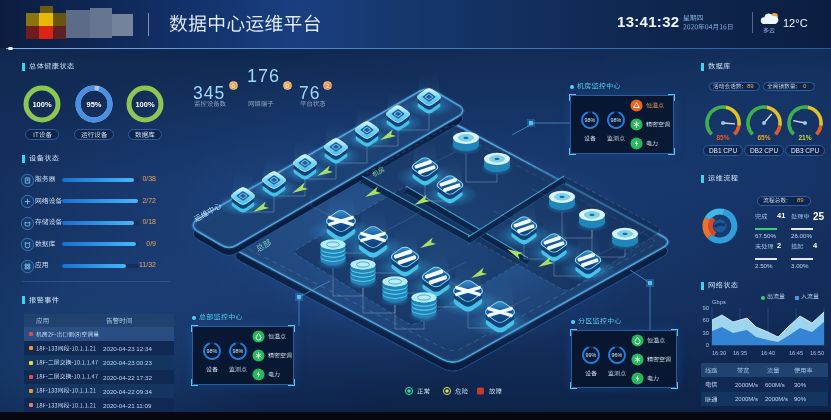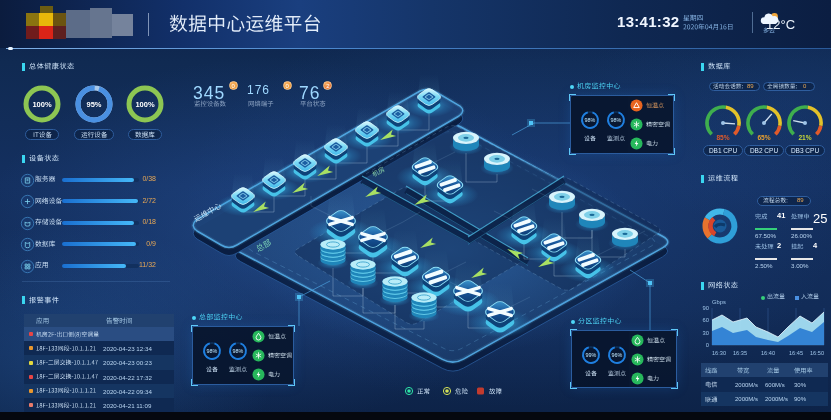--- a/index.html
+++ b/index.html
@@ -54,21 +54,21 @@
     <div class="abs" style="left:752px;top:12px;width:1px;height:21px;background:rgba(160,200,240,0.45)"></div>
     <svg class="abs" style="left:760px;top:12px" width="20" height="15" viewBox="0 0 20 15">
 <circle cx="14.5" cy="4.5" r="3.4" fill="#f2a83c"></circle>
 <path d="M4 12 a3.4 3.4 0 0 1 0.4-6.8 a4.4 4.4 0 0 1 8.4-1 a3.2 3.2 0 0 1 2.8 7.8 Z" fill="#eef6ff"></path>
     </svg>
     <div style="position:absolute;left:763.0px;top:27.0px;width:12.0px;height:7.8px;">
       <svg width="12.0" height="7.8" style="display:block;overflow:visible">
         <path transform="translate(0,5.6)" d="M2.7 -5.1C2.4 -4.6 1.6 -4 0.7 -3.6C0.8 -3.5 0.9 -3.3 1 -3.2C1.5 -3.5 2 -3.8 2.4 -4.1H4.1C3.8 -3.7 3.4 -3.4 2.9 -3.1C2.7 -3.3 2.4 -3.5 2.1 -3.7L1.8 -3.4C2 -3.3 2.3 -3.1 2.5 -2.9C1.8 -2.6 1.1 -2.4 0.5 -2.3C0.5 -2.2 0.6 -2 0.7 -1.9C2.2 -2.2 4 -3 4.8 -4.4L4.5 -4.5L4.4 -4.5H2.8C3 -4.7 3.1 -4.8 3.2 -4.9ZM3.7 -3C3.3 -2.4 2.4 -1.7 1.2 -1.3C1.3 -1.2 1.4 -1 1.5 -0.9C2.2 -1.2 2.9 -1.6 3.4 -2H5C4.7 -1.5 4.3 -1.1 3.7 -0.9C3.5 -1.1 3.2 -1.3 3 -1.5L2.6 -1.2C2.9 -1.1 3.1 -0.8 3.3 -0.6C2.5 -0.3 1.5 -0 0.5 0.1C0.5 0.2 0.6 0.4 0.6 0.5C2.8 0.2 4.8 -0.5 5.7 -2.2L5.4 -2.4L5.3 -2.4H3.8C4 -2.6 4.1 -2.7 4.2 -2.9Z M7 -4.6V-4.1H11.1V-4.6ZM6.8 0.3C7.1 0.2 7.4 0.1 10.7 -0.1C10.9 0.1 11 0.3 11.1 0.5L11.5 0.2C11.2 -0.3 10.6 -1.2 10.1 -1.9L9.7 -1.7C10 -1.3 10.2 -0.9 10.5 -0.6L7.5 -0.3C7.9 -0.9 8.4 -1.7 8.8 -2.4H11.7V-2.9H6.3V-2.4H8.2C7.8 -1.6 7.3 -0.9 7.1 -0.7C6.9 -0.4 6.8 -0.3 6.7 -0.2C6.7 -0.1 6.8 0.2 6.8 0.3Z" fill="#8ab8e8"></path>
       </svg>
     </div>
-    <div class="abs" style="left:766px;top:16.5px;font-size:13px;color:#eef5fd">12°C</div>
+    <div class="abs" style="left:783px;top:16.5px;font-size:11px;color:#eef5fd">12°C</div>
     <div class="abs" style="left:22px;top:62.5px;width:2.5px;height:8px;background:#3ad6f0"></div>
     <div style="position:absolute;left:29.0px;top:62.0px;width:45.6px;height:9.4px;">
       <svg width="45.6" height="9.4" style="display:block;overflow:visible">
         <path transform="translate(0,6.7)" d="M5.5 -1.5C5.9 -1 6.3 -0.4 6.5 0.1L6.9 -0.2C6.7 -0.7 6.3 -1.3 5.9 -1.8ZM3 -1.9C3.4 -1.6 4 -1.1 4.3 -0.7L4.7 -1.1C4.4 -1.4 3.8 -1.9 3.3 -2.2ZM2 -1.7V-0.2C2 0.3 2.2 0.5 3.1 0.5C3.3 0.5 4.5 0.5 4.7 0.5C5.4 0.5 5.6 0.3 5.6 -0.5C5.5 -0.6 5.3 -0.6 5.1 -0.7C5.1 -0.1 5 0 4.7 0C4.4 0 3.3 0 3.1 0C2.7 0 2.6 -0 2.6 -0.3V-1.7ZM1 -1.6C0.9 -1.1 0.6 -0.4 0.3 -0.1L0.8 0.2C1.1 -0.3 1.4 -0.9 1.5 -1.5ZM1.9 -4.1H5.3V-2.8H1.9ZM1.3 -4.6V-2.3H5.9V-4.6H4.7C5 -5 5.2 -5.4 5.5 -5.8L4.9 -6C4.7 -5.6 4.4 -5 4.1 -4.6H2.7L3.1 -4.8C3 -5.1 2.6 -5.6 2.3 -6L1.9 -5.8C2.2 -5.4 2.5 -4.9 2.6 -4.6Z M9.4 -6C9 -4.9 8.5 -3.9 7.8 -3.1C7.9 -3 8.1 -2.7 8.1 -2.6C8.3 -2.9 8.6 -3.1 8.8 -3.4V0.6H9.3V-4.4C9.5 -4.8 9.7 -5.4 9.9 -5.9ZM10.6 -1.3V-0.8H11.8V0.5H12.3V-0.8H13.5V-1.3H12.3V-3.8C12.8 -2.5 13.4 -1.3 14.2 -0.6C14.3 -0.7 14.5 -0.9 14.6 -1C13.8 -1.7 13.1 -2.9 12.7 -4.1H14.5V-4.6H12.3V-6H11.8V-4.6H9.7V-4.1H11.5C11 -2.9 10.3 -1.6 9.5 -1C9.6 -0.9 9.8 -0.7 9.9 -0.6C10.6 -1.3 11.3 -2.5 11.8 -3.7V-1.3Z M16.7 -6C16.5 -5 16 -3.9 15.4 -3.2C15.5 -3.1 15.7 -2.8 15.7 -2.7C15.9 -2.9 16.1 -3.2 16.2 -3.5V0.6H16.7V-4.5C16.9 -4.9 17.1 -5.4 17.2 -5.9ZM19.1 -5.5V-5H20V-4.5H18.7V-4.1H20V-3.5H19.1V-3.1H20V-2.5H18.9V-2.1H20V-1.5H18.7V-1.1H20V-0.2H20.4V-1.1H22V-1.5H20.4V-2.1H21.7V-2.5H20.4V-3.1H21.6V-4.1H22.1V-4.5H21.6V-5.5H20.4V-6H20V-5.5ZM20.4 -4.1H21.2V-3.5H20.4ZM20.4 -4.5V-5H21.2V-4.5ZM17.3 -2.8C17.3 -2.9 17.4 -2.9 17.5 -3H18.3C18.2 -2.3 18.1 -1.8 17.9 -1.3C17.7 -1.6 17.6 -1.9 17.5 -2.3L17.1 -2.2C17.2 -1.6 17.4 -1.2 17.7 -0.8C17.5 -0.4 17.2 -0 16.8 0.2C16.9 0.3 17.1 0.5 17.2 0.6C17.5 0.3 17.8 0 18 -0.4C18.7 0.3 19.7 0.5 20.8 0.5H22C22 0.3 22.1 0.1 22.1 0C21.8 0 21 0 20.8 0C19.8 0 18.9 -0.1 18.2 -0.8C18.5 -1.5 18.7 -2.3 18.8 -3.4L18.5 -3.4L18.4 -3.4H17.9C18.2 -4 18.5 -4.7 18.8 -5.4L18.5 -5.6L18.4 -5.5H17.2V-5.1H18.2C17.9 -4.4 17.6 -3.8 17.5 -3.7C17.3 -3.4 17.2 -3.2 17.1 -3.2C17.1 -3.1 17.2 -2.9 17.3 -2.8Z M24.5 -1.7C24.9 -1.5 25.4 -1.1 25.6 -0.9L25.9 -1.3C25.7 -1.5 25.2 -1.8 24.8 -2ZM28.5 -3V-2.5H27.1V-3ZM28.5 -3.4H27.1V-4H28.5ZM26.2 -6C26.3 -5.8 26.4 -5.6 26.5 -5.4H23.6V-3.3C23.6 -2.2 23.6 -0.8 23 0.3C23.1 0.3 23.4 0.5 23.5 0.6C24.1 -0.5 24.2 -2.2 24.2 -3.3V-4.9H26.5V-4.4H24.7V-4H26.5V-3.4H24.3V-3H26.5V-2.5H24.6V-2.1H26.5V-1.2C25.7 -0.9 24.8 -0.5 24.2 -0.3L24.4 0.1C25 -0.1 25.8 -0.5 26.5 -0.8V-0C26.5 0.1 26.5 0.1 26.4 0.1C26.2 0.1 25.8 0.1 25.4 0.1C25.4 0.2 25.5 0.4 25.6 0.6C26.1 0.6 26.5 0.6 26.8 0.5C27 0.4 27.1 0.3 27.1 -0V-1.2C27.7 -0.5 28.5 -0 29.4 0.2C29.5 0.1 29.6 -0.1 29.8 -0.2C29.1 -0.3 28.6 -0.6 28.1 -0.9C28.5 -1.1 28.9 -1.4 29.3 -1.6L28.9 -2C28.6 -1.7 28.1 -1.4 27.7 -1.2C27.5 -1.4 27.3 -1.6 27.1 -1.9V-2.1H29V-3H29.7V-3.5H29V-4.4H27.1V-4.9H29.6V-5.4H27.1C27 -5.6 26.9 -5.9 26.7 -6.1Z M35.7 -5.6C36.1 -5.2 36.4 -4.6 36.6 -4.3L37 -4.6C36.9 -4.9 36.5 -5.4 36.1 -5.8ZM30.8 -4.9C31.1 -4.4 31.5 -3.9 31.7 -3.5L32.1 -3.8C31.9 -4.2 31.5 -4.7 31.2 -5.1ZM34.6 -6V-4.4L34.6 -3.9H33V-3.4H34.6C34.5 -2.2 34.1 -0.9 32.8 0.2C32.9 0.3 33.1 0.5 33.2 0.6C34.3 -0.3 34.8 -1.4 35 -2.5C35.4 -1.1 36 -0 37 0.6C37.1 0.4 37.3 0.2 37.4 0.1C36.3 -0.5 35.6 -1.8 35.3 -3.4H37.2V-3.9H35.2L35.2 -4.4V-6ZM30.6 -1.4 30.9 -0.9C31.3 -1.3 31.8 -1.7 32.2 -2.1V0.6H32.7V-6.1H32.2V-2.8C31.6 -2.2 31 -1.7 30.6 -1.4Z M40.7 -2.9C41.2 -2.7 41.7 -2.3 41.9 -2.1L42.4 -2.4C42.1 -2.6 41.6 -3 41.2 -3.2ZM39.9 -1.7V-0.3C39.9 0.3 40.2 0.4 41 0.4C41.2 0.4 42.5 0.4 42.7 0.4C43.4 0.4 43.5 0.2 43.6 -0.7C43.5 -0.7 43.2 -0.8 43.1 -0.9C43.1 -0.2 43 -0.1 42.6 -0.1C42.3 -0.1 41.2 -0.1 41 -0.1C40.6 -0.1 40.5 -0.1 40.5 -0.3V-1.7ZM41 -1.9C41.4 -1.5 41.9 -1 42.1 -0.6L42.5 -0.9C42.3 -1.3 41.8 -1.8 41.4 -2.2ZM43.4 -1.7C43.8 -1.1 44.1 -0.3 44.2 0.3L44.8 0.1C44.6 -0.4 44.2 -1.2 43.9 -1.8ZM39.1 -1.7C39 -1.2 38.7 -0.4 38.4 0L38.9 0.3C39.2 -0.2 39.4 -1 39.6 -1.6ZM41.4 -6.1C41.3 -5.7 41.3 -5.4 41.2 -5H38.4V-4.5H41.1C40.7 -3.6 40 -2.8 38.3 -2.4C38.4 -2.3 38.6 -2.1 38.6 -1.9C40.5 -2.4 41.3 -3.4 41.6 -4.5C42.2 -3.2 43.1 -2.4 44.5 -2C44.6 -2.1 44.8 -2.3 44.9 -2.5C43.6 -2.8 42.7 -3.5 42.2 -4.5H44.8V-5H41.8C41.8 -5.4 41.9 -5.7 41.9 -6.1Z" fill="#d8ecff"></path>
       </svg>
     </div>
     <svg class="abs" style="left:14px;top:78px" width="160" height="52" viewBox="14 78 160 52">
       <circle cx="42" cy="104" r="16" fill="none" stroke="#8dc653" stroke-width="5"></circle>
       <text x="42" y="106.7" font-size="7.5" fill="#fff" text-anchor="middle" font-weight="bold" font-family="Liberation Sans">100%</text>
       <circle cx="94" cy="104" r="16" fill="none" stroke="#a8c8ea" stroke-width="5"></circle>
@@ -226,21 +226,21 @@
       </svg>
     </div>
     <div class="abs" style="left:103px;top:402.0px;font-size:6.2px;color:#b8d4f0">2020-04-21 11:09</div>
     <div class="abs" style="left:193px;top:83px;font-size:17.5px;color:#9fd8ff;letter-spacing:1px">345</div>
     <div class="abs" style="left:228.6px;top:81px;width:9px;height:9px;border-radius:50%;background:radial-gradient(circle at 35% 30%,#f8b060,#e8922e);border:0.5px solid #ffc88a;text-align:center;font-size:6px;line-height:9px;color:#fff">0</div>
     <div style="position:absolute;left:194.0px;top:100.0px;width:32.0px;height:8.3px;">
       <svg width="32.0" height="8.3" style="display:block;overflow:visible">
         <path transform="translate(0,6.0)" d="M4.1 -3.3C4.5 -3 5.1 -2.6 5.3 -2.3L5.7 -2.6C5.4 -2.8 4.9 -3.3 4.4 -3.6ZM2 -5.4V-2.3H2.5V-5.4ZM0.8 -5.1V-2.5H1.2V-5.1ZM3.9 -5.4C3.7 -4.4 3.3 -3.5 2.7 -3C2.9 -2.9 3.1 -2.7 3.1 -2.7C3.5 -3 3.7 -3.5 4 -4H6V-4.5H4.2C4.3 -4.7 4.3 -5 4.4 -5.3ZM1 -1.9V-0.1H0.3V0.3H6.1V-0.1H5.4V-1.9ZM1.5 -0.1V-1.5H2.3V-0.1ZM2.8 -0.1V-1.5H3.6V-0.1ZM4.1 -0.1V-1.5H5V-0.1Z M10.8 -3.5C11.3 -3.2 11.8 -2.7 12.1 -2.4L12.4 -2.7C12.1 -3 11.5 -3.5 11.1 -3.8ZM10 -3.8C9.7 -3.4 9.2 -2.9 8.8 -2.7C8.9 -2.6 9 -2.4 9.1 -2.3C9.5 -2.6 10.1 -3.1 10.4 -3.6ZM7.4 -5.4V-4.1H6.7V-3.7H7.4V-2.2C7.1 -2 6.8 -2 6.6 -1.9L6.7 -1.4L7.4 -1.7V-0.1C7.4 -0 7.4 0 7.3 0C7.3 0 7 0 6.7 0C6.8 0.1 6.9 0.3 6.9 0.5C7.3 0.5 7.5 0.4 7.7 0.4C7.8 0.3 7.9 0.2 7.9 -0.1V-1.8L8.6 -2.1L8.5 -2.5L7.9 -2.3V-3.7H8.6V-4.1H7.9V-5.4ZM8.5 -0.1V0.3H12.6V-0.1H10.8V-1.7H12.1V-2.2H9V-1.7H10.3V-0.1ZM10.2 -5.3C10.3 -5.1 10.4 -4.8 10.4 -4.6H8.7V-3.5H9.2V-4.2H12V-3.5H12.5V-4.6H11C10.9 -4.8 10.7 -5.1 10.6 -5.4Z M13.6 -5C13.9 -4.7 14.3 -4.2 14.5 -4L14.9 -4.3C14.7 -4.6 14.2 -5 13.9 -5.3ZM13.1 -3.4V-2.9H14V-0.6C14 -0.3 13.8 -0.1 13.7 -0C13.7 0.1 13.9 0.3 13.9 0.4C14 0.3 14.2 0.1 15.3 -0.7C15.3 -0.8 15.2 -1 15.2 -1.1L14.4 -0.6V-3.4ZM15.9 -5.1V-4.4C15.9 -4 15.8 -3.4 15 -3C15 -3 15.2 -2.8 15.3 -2.7C16.2 -3.1 16.4 -3.8 16.4 -4.4V-4.7H17.5V-3.7C17.5 -3.2 17.6 -3 18.1 -3C18.1 -3 18.5 -3 18.5 -3C18.7 -3 18.8 -3 18.9 -3C18.9 -3.1 18.9 -3.3 18.8 -3.4C18.8 -3.4 18.6 -3.4 18.5 -3.4C18.5 -3.4 18.2 -3.4 18.1 -3.4C18 -3.4 18 -3.5 18 -3.7V-5.1ZM18 -2.1C17.7 -1.6 17.4 -1.2 17 -0.8C16.5 -1.2 16.2 -1.6 16 -2.1ZM15.3 -2.5V-2.1H15.6L15.5 -2.1C15.8 -1.5 16.1 -1 16.6 -0.6C16.1 -0.2 15.5 -0 15 0.1C15.1 0.2 15.2 0.4 15.2 0.5C15.8 0.3 16.4 0.1 16.9 -0.2C17.4 0.1 18 0.4 18.7 0.5C18.7 0.4 18.9 0.2 19 0.1C18.3 -0 17.8 -0.2 17.3 -0.6C17.9 -1 18.3 -1.6 18.6 -2.4L18.3 -2.6L18.2 -2.5Z M23.6 -4.4C23.3 -4.1 22.9 -3.8 22.4 -3.6C22 -3.8 21.6 -4 21.3 -4.3L21.4 -4.4ZM21.6 -5.4C21.2 -4.8 20.6 -4.2 19.7 -3.8C19.8 -3.7 19.9 -3.5 20 -3.4C20.4 -3.6 20.7 -3.8 21 -4C21.2 -3.8 21.5 -3.5 21.9 -3.3C21.1 -3 20.2 -2.8 19.4 -2.7C19.5 -2.5 19.6 -2.3 19.6 -2.2C20.5 -2.4 21.5 -2.6 22.4 -3.1C23.2 -2.7 24.1 -2.4 25.1 -2.3C25.2 -2.4 25.3 -2.6 25.4 -2.7C24.5 -2.8 23.6 -3 22.9 -3.3C23.5 -3.7 24 -4.1 24.4 -4.7L24.1 -4.9L24 -4.8H21.8C21.9 -5 22 -5.1 22.1 -5.3ZM20.8 -0.8H22.1V-0.1H20.8ZM20.8 -1.2V-1.9H22.1V-1.2ZM24 -0.8V-0.1H22.6V-0.8ZM24 -1.2H22.6V-1.9H24ZM20.3 -2.3V0.5H20.8V0.3H24V0.5H24.5V-2.3Z M28.4 -5.3C28.3 -5 28.1 -4.6 28 -4.4L28.3 -4.2C28.4 -4.5 28.7 -4.8 28.8 -5.1ZM26.2 -5.1C26.3 -4.8 26.5 -4.5 26.6 -4.2L26.9 -4.4C26.9 -4.6 26.7 -5 26.5 -5.2ZM28.2 -1.7C28.1 -1.3 27.9 -1 27.6 -0.8C27.4 -0.9 27.1 -1 26.9 -1.2C27 -1.3 27.1 -1.5 27.2 -1.7ZM26.3 -1C26.6 -0.9 27 -0.7 27.3 -0.5C26.9 -0.2 26.4 -0 25.9 0.1C25.9 0.2 26 0.3 26.1 0.5C26.7 0.3 27.2 0.1 27.7 -0.3C27.9 -0.2 28.1 -0.1 28.2 0L28.5 -0.3C28.4 -0.4 28.2 -0.5 28 -0.6C28.3 -1 28.6 -1.4 28.8 -2L28.5 -2.1L28.4 -2.1H27.4L27.5 -2.4L27.1 -2.5C27 -2.3 27 -2.2 26.9 -2.1H26V-1.7H26.7C26.6 -1.4 26.4 -1.2 26.3 -1ZM27.2 -5.4V-4.2H25.9V-3.8H27.1C26.8 -3.4 26.3 -3 25.8 -2.8C25.9 -2.7 26.1 -2.5 26.1 -2.4C26.5 -2.6 26.9 -3 27.2 -3.4V-2.6H27.7V-3.5C28 -3.2 28.4 -2.9 28.6 -2.8L28.8 -3.1C28.7 -3.2 28.1 -3.6 27.8 -3.8H29V-4.2H27.7V-5.4ZM29.6 -5.3C29.5 -4.2 29.2 -3.1 28.7 -2.5C28.8 -2.4 29 -2.2 29 -2.2C29.2 -2.4 29.4 -2.7 29.5 -3C29.6 -2.4 29.8 -1.8 30 -1.3C29.7 -0.7 29.2 -0.2 28.5 0.1C28.6 0.2 28.7 0.4 28.8 0.5C29.4 0.2 29.9 -0.3 30.3 -0.8C30.6 -0.3 31 0.2 31.5 0.5C31.6 0.3 31.7 0.2 31.8 0.1C31.3 -0.2 30.9 -0.7 30.5 -1.3C30.9 -1.9 31.1 -2.7 31.2 -3.7H31.7V-4.1H29.8C29.9 -4.5 30 -4.9 30.1 -5.3ZM30.8 -3.7C30.7 -3 30.5 -2.3 30.3 -1.8C30 -2.3 29.9 -3 29.7 -3.7Z" fill="#93a9c8"></path>
       </svg>
     </div>
-    <div class="abs" style="left:247px;top:83px;font-size:12px;color:#9fd8ff;letter-spacing:1px">176</div>
+    <div class="abs" style="left:247px;top:66px;font-size:18px;color:#9fd8ff;letter-spacing:1px">176</div>
     <div class="abs" style="left:282.6px;top:81px;width:9px;height:9px;border-radius:50%;background:radial-gradient(circle at 35% 30%,#f8b060,#e8922e);border:0.5px solid #ffc88a;text-align:center;font-size:6px;line-height:9px;color:#fff">0</div>
     <div style="position:absolute;left:248.0px;top:100.0px;width:25.6px;height:8.3px;">
       <svg width="25.6" height="8.3" style="display:block;overflow:visible">
         <path transform="translate(0,6.0)" d="M1.2 -3.4C1.5 -3.1 1.8 -2.7 2.1 -2.3C1.9 -1.6 1.5 -1 1.1 -0.6C1.2 -0.5 1.4 -0.4 1.5 -0.3C1.9 -0.7 2.2 -1.2 2.4 -1.8C2.6 -1.5 2.8 -1.2 2.9 -1L3.2 -1.3C3.1 -1.6 2.9 -1.9 2.6 -2.3C2.8 -2.8 2.9 -3.4 3 -4L2.6 -4.1C2.5 -3.6 2.4 -3.2 2.3 -2.7C2 -3.1 1.8 -3.4 1.5 -3.7ZM3.1 -3.4C3.4 -3.1 3.7 -2.7 4 -2.2C3.7 -1.5 3.4 -0.9 2.9 -0.5C3 -0.5 3.2 -0.3 3.3 -0.2C3.7 -0.7 4 -1.2 4.2 -1.8C4.5 -1.4 4.7 -1.1 4.8 -0.8L5.1 -1.1C5 -1.4 4.7 -1.9 4.4 -2.3C4.6 -2.8 4.7 -3.4 4.8 -4L4.4 -4.1C4.3 -3.6 4.2 -3.2 4.1 -2.7C3.9 -3.1 3.6 -3.4 3.4 -3.7ZM0.6 -5V0.5H1V-4.5H5.4V-0.1C5.4 -0 5.3 0 5.2 0C5.1 0 4.7 0 4.2 0C4.3 0.1 4.4 0.4 4.4 0.5C5 0.5 5.4 0.5 5.6 0.4C5.8 0.3 5.9 0.2 5.9 -0.1V-5Z M6.7 -0.3 6.8 0.2C7.4 -0 8.2 -0.3 8.9 -0.5L8.8 -0.9C8 -0.7 7.2 -0.5 6.7 -0.3ZM10 -5.5C9.8 -4.8 9.3 -4.1 8.9 -3.6L8.9 -3.7L8.5 -4C8.4 -3.8 8.2 -3.6 8.1 -3.3L7.3 -3.3C7.7 -3.8 8 -4.5 8.3 -5.1L7.9 -5.4C7.6 -4.6 7.1 -3.8 7 -3.6C6.9 -3.3 6.7 -3.2 6.6 -3.2C6.7 -3 6.8 -2.8 6.8 -2.7C6.9 -2.8 7 -2.8 7.8 -2.9C7.5 -2.5 7.3 -2.2 7.2 -2C7 -1.8 6.8 -1.7 6.7 -1.6C6.7 -1.5 6.8 -1.3 6.8 -1.2C7 -1.3 7.2 -1.3 8.8 -1.7C8.7 -1.8 8.7 -2 8.7 -2.1L7.6 -1.9C8 -2.4 8.4 -3 8.8 -3.6C8.9 -3.5 9 -3.3 9.1 -3.2C9.3 -3.4 9.5 -3.6 9.7 -3.9C9.9 -3.6 10.1 -3.3 10.4 -3C9.9 -2.7 9.4 -2.4 8.8 -2.3C8.9 -2.2 9 -2 9 -1.8C9.6 -2 10.2 -2.3 10.7 -2.7C11.2 -2.4 11.8 -2.1 12.4 -1.9C12.4 -2 12.5 -2.2 12.6 -2.3C12 -2.5 11.5 -2.7 11.1 -3C11.6 -3.4 12 -4 12.3 -4.6L12 -4.8L11.9 -4.8H10.2C10.3 -4.9 10.4 -5.1 10.5 -5.3ZM9.4 -1.9V0.5H9.8V0.1H11.6V0.4H12.1V-1.9ZM9.8 -0.3V-1.5H11.6V-0.3ZM11.7 -4.3C11.4 -3.9 11.1 -3.6 10.7 -3.3C10.4 -3.5 10.1 -3.9 9.9 -4.2L10 -4.3Z M13.1 -4.2V-3.7H15.3V-4.2ZM13.3 -3.4C13.5 -2.6 13.6 -1.7 13.6 -1.1L14 -1.1C14 -1.8 13.8 -2.7 13.7 -3.4ZM13.8 -5.2C13.9 -4.9 14.1 -4.5 14.2 -4.2L14.6 -4.4C14.5 -4.6 14.3 -5 14.2 -5.3ZM15.4 -2V0.5H15.8V-1.6H16.4V0.4H16.8V-1.6H17.4V0.4H17.8V-1.6H18.4V0.1C18.4 0.1 18.3 0.1 18.3 0.1C18.2 0.1 18.1 0.1 17.9 0.1C17.9 0.2 18 0.4 18 0.5C18.3 0.5 18.5 0.5 18.6 0.4C18.8 0.4 18.8 0.3 18.8 0.1V-2H17.1L17.3 -2.6H18.9V-3.1H15.2V-2.6H16.8C16.7 -2.4 16.7 -2.2 16.7 -2ZM15.5 -5.1V-3.5H18.7V-5.1H18.2V-4H17.3V-5.4H16.8V-4H15.9V-5.1ZM14.7 -3.5C14.6 -2.7 14.4 -1.6 14.3 -0.9C13.8 -0.8 13.4 -0.7 13.1 -0.6L13.2 -0.1C13.8 -0.3 14.6 -0.5 15.3 -0.7L15.3 -1.1L14.6 -1C14.8 -1.7 15 -2.6 15.1 -3.4Z M22.2 -3.5V-2.5H19.5V-2H22.2V-0.1C22.2 -0 22.1 0 22 0C21.9 0 21.4 0 20.9 0C20.9 0.2 21 0.4 21.1 0.5C21.7 0.5 22.1 0.5 22.3 0.4C22.6 0.3 22.7 0.2 22.7 -0.1V-2H25.3V-2.5H22.7V-3.2C23.4 -3.6 24.2 -4.2 24.8 -4.7L24.4 -5L24.3 -4.9H20.2V-4.5H23.8C23.3 -4.1 22.7 -3.7 22.2 -3.5Z" fill="#93a9c8"></path>
       </svg>
     </div>
     <div class="abs" style="left:299px;top:83px;font-size:17.5px;color:#9fd8ff;letter-spacing:1px">76</div>
     <div class="abs" style="left:323.4px;top:81px;width:9px;height:9px;border-radius:50%;background:radial-gradient(circle at 35% 30%,#f8b060,#e05a2a);border:0.5px solid #ffc88a;text-align:center;font-size:6px;line-height:9px;color:#fff">2</div>
     <div style="position:absolute;left:300.0px;top:100.0px;width:25.6px;height:8.3px;">
       <svg width="25.6" height="8.3" style="display:block;overflow:visible">
@@ -1004,21 +1004,21 @@
       </svg>
     </div>
     <div class="abs" style="left:777px;top:211.0px;font-size:7.5px;color:#fff;font-weight:bold">41</div>
     <div class="abs" style="left:755px;top:227.5px;width:22px;height:2px;background:#35d07a"></div>
     <div class="abs" style="left:755px;top:232.0px;font-size:6.2px;color:#b8d4f0">67.50%</div>
     <div style="position:absolute;left:791.0px;top:212.5px;width:18.6px;height:8.1px;">
       <svg width="18.6" height="8.1" style="display:block;overflow:visible">
         <path transform="translate(0,5.8)" d="M2.6 -3.8C2.5 -2.9 2.3 -2.2 2 -1.6C1.8 -2 1.6 -2.6 1.4 -3.3C1.5 -3.4 1.5 -3.6 1.6 -3.8ZM1.4 -5.2C1.2 -4 0.8 -2.8 0.3 -2.2C0.4 -2.1 0.6 -2 0.7 -1.9C0.9 -2.1 1 -2.4 1.1 -2.7C1.3 -2.1 1.5 -1.6 1.8 -1.2C1.4 -0.6 0.8 -0.2 0.2 0.1C0.3 0.2 0.5 0.4 0.6 0.5C1.2 0.2 1.7 -0.2 2.1 -0.8C2.8 0.1 3.8 0.3 4.9 0.3H5.8C5.8 0.2 5.9 -0.1 6 -0.2C5.7 -0.2 5.1 -0.2 4.9 -0.2C3.9 -0.2 3 -0.3 2.3 -1.2C2.7 -1.9 3 -2.9 3.2 -4.2L2.9 -4.2L2.8 -4.2H1.7C1.7 -4.5 1.8 -4.8 1.9 -5.1ZM3.8 -5.2V-0.6H4.3V-3.2C4.7 -2.7 5.2 -2.2 5.4 -1.8L5.8 -2C5.5 -2.5 4.9 -3.2 4.5 -3.7L4.3 -3.6V-5.2Z M9.2 -3.3H10.1V-2.5H9.2ZM10.5 -3.3H11.5V-2.5H10.5ZM9.2 -4.5H10.1V-3.7H9.2ZM10.5 -4.5H11.5V-3.7H10.5ZM8.2 -0.1V0.3H12.2V-0.1H10.5V-1H12V-1.4H10.5V-2.1H11.9V-4.9H8.7V-2.1H10.1V-1.4H8.6V-1H10.1V-0.1ZM6.4 -0.6 6.5 -0.1C7.1 -0.3 7.8 -0.6 8.5 -0.8L8.4 -1.2L7.7 -1V-2.6H8.3V-3H7.7V-4.4H8.4V-4.8H6.5V-4.4H7.3V-3H6.5V-2.6H7.3V-0.9C6.9 -0.8 6.7 -0.7 6.4 -0.6Z M15.2 -5.2V-4.1H13V-1.2H13.5V-1.5H15.2V0.5H15.7V-1.5H17.5V-1.2H18V-4.1H15.7V-5.2ZM13.5 -2V-3.6H15.2V-2ZM17.5 -2H15.7V-3.6H17.5Z" fill="#9fc4e8"></path>
       </svg>
     </div>
-    <div class="abs" style="left:813px;top:211.0px;font-size:13px;color:#fff;font-weight:normal">25</div>
+    <div class="abs" style="left:813px;top:211.0px;font-size:10px;color:#fff;font-weight:bold">25</div>
     <div class="abs" style="left:791px;top:227.5px;width:22px;height:2px;background:#e8e8e8"></div>
     <div class="abs" style="left:791px;top:232.0px;font-size:6.2px;color:#b8d4f0">26.00%</div>
     <div style="position:absolute;left:755.0px;top:242.5px;width:18.6px;height:8.1px;">
       <svg width="18.6" height="8.1" style="display:block;overflow:visible">
         <path transform="translate(0,5.8)" d="M2.8 -5.2V-4.2H0.8V-3.7H2.8V-2.7H0.4V-2.2H2.6C2 -1.4 1.1 -0.6 0.2 -0.2C0.3 -0.1 0.5 0 0.6 0.1C1.4 -0.3 2.2 -1 2.8 -1.8V0.5H3.3V-1.9C3.9 -1 4.8 -0.3 5.6 0.2C5.7 0 5.9 -0.2 6 -0.2C5.1 -0.6 4.2 -1.4 3.6 -2.2H5.8V-2.7H3.3V-3.7H5.4V-4.2H3.3V-5.2Z M8.8 -3.8C8.7 -2.9 8.5 -2.2 8.2 -1.6C8 -2 7.8 -2.6 7.6 -3.3C7.7 -3.4 7.7 -3.6 7.8 -3.8ZM7.6 -5.2C7.4 -4 7 -2.8 6.5 -2.2C6.6 -2.1 6.8 -2 6.9 -1.9C7.1 -2.1 7.2 -2.4 7.3 -2.7C7.5 -2.1 7.7 -1.6 8 -1.2C7.6 -0.6 7 -0.2 6.4 0.1C6.5 0.2 6.7 0.4 6.8 0.5C7.4 0.2 7.9 -0.2 8.3 -0.8C9 0.1 10 0.3 11.1 0.3H12C12 0.2 12.1 -0.1 12.2 -0.2C11.9 -0.2 11.3 -0.2 11.1 -0.2C10.1 -0.2 9.2 -0.3 8.5 -1.2C8.9 -1.9 9.2 -2.9 9.4 -4.2L9.1 -4.2L9 -4.2H7.9C7.9 -4.5 8 -4.8 8.1 -5.1ZM10 -5.2V-0.6H10.5V-3.2C10.9 -2.7 11.4 -2.2 11.6 -1.8L12 -2C11.7 -2.5 11.1 -3.2 10.7 -3.7L10.5 -3.6V-5.2Z M15.4 -3.3H16.3V-2.5H15.4ZM16.7 -3.3H17.7V-2.5H16.7ZM15.4 -4.5H16.3V-3.7H15.4ZM16.7 -4.5H17.7V-3.7H16.7ZM14.4 -0.1V0.3H18.4V-0.1H16.7V-1H18.2V-1.4H16.7V-2.1H18.1V-4.9H14.9V-2.1H16.3V-1.4H14.8V-1H16.3V-0.1ZM12.6 -0.6 12.7 -0.1C13.3 -0.3 14 -0.6 14.7 -0.8L14.6 -1.2L13.9 -1V-2.6H14.5V-3H13.9V-4.4H14.6V-4.8H12.7V-4.4H13.5V-3H12.7V-2.6H13.5V-0.9C13.1 -0.8 12.9 -0.7 12.6 -0.6Z" fill="#9fc4e8"></path>
       </svg>
     </div>
     <div class="abs" style="left:777px;top:241.0px;font-size:7.5px;color:#fff;font-weight:bold">2</div>
     <div class="abs" style="left:755px;top:257.5px;width:22px;height:2px;background:#e8e8e8"></div>
     <div class="abs" style="left:755px;top:262.0px;font-size:6.2px;color:#b8d4f0">2.50%</div>

